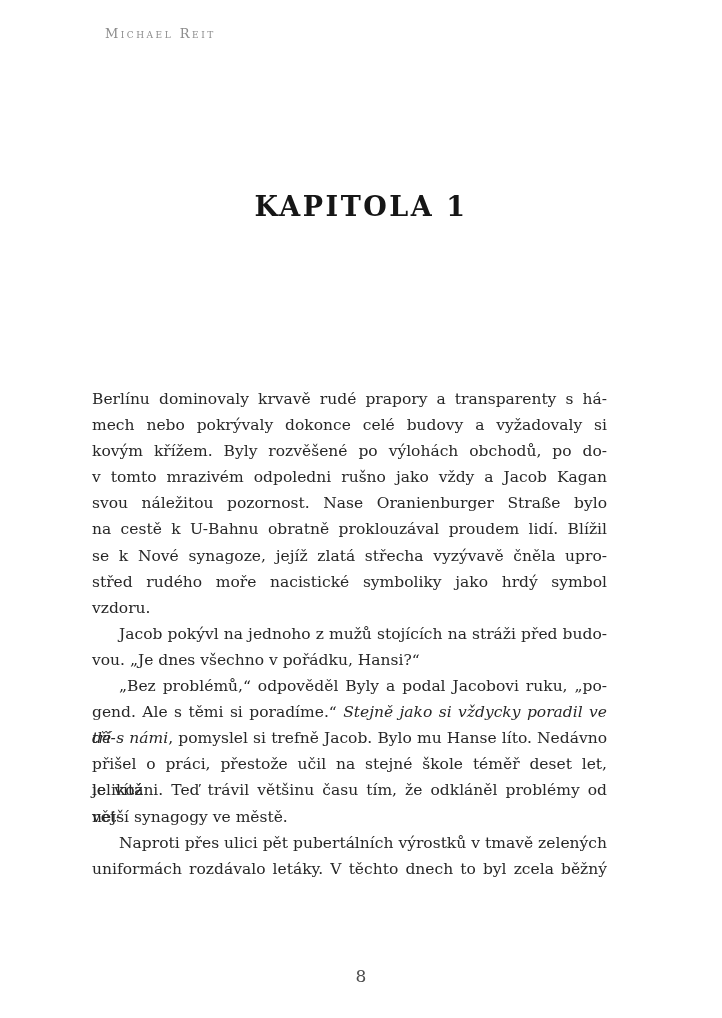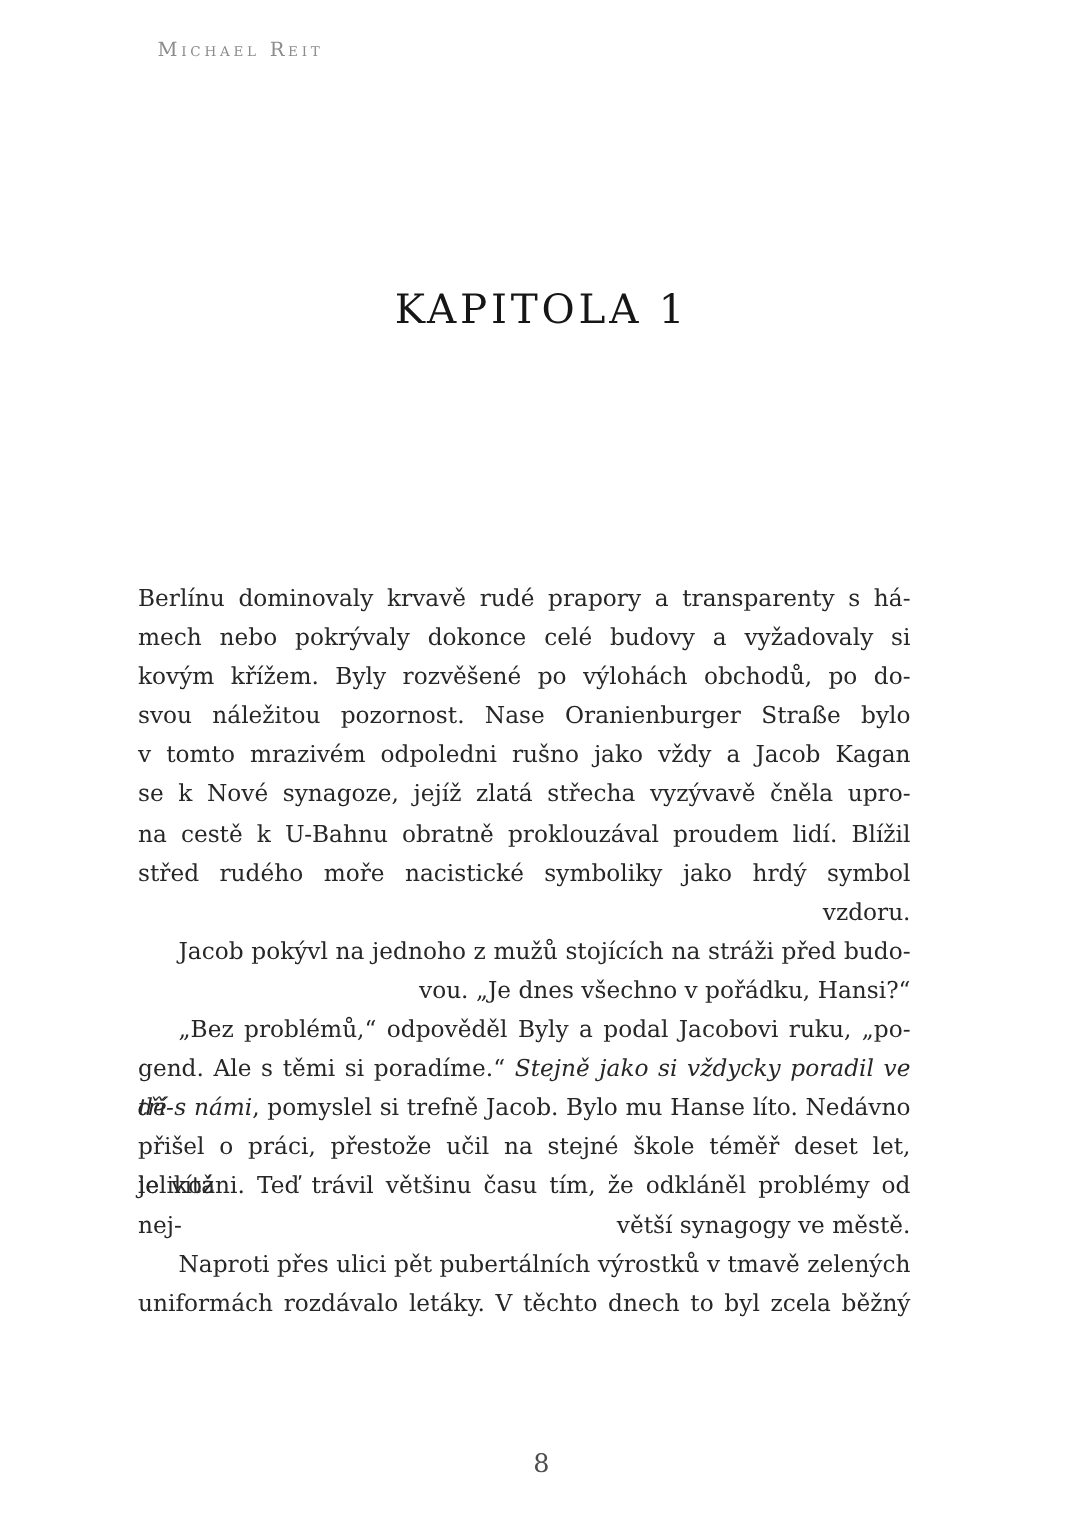--- a/index.html
+++ b/index.html
@@ -25,36 +25,36 @@
     color: var(--muted, #8c8c8c);
   }
   .chapter-title {
     position: absolute;
     top: 191px;
     left: 0;
     width: 100%;
     margin: 0;
     text-align: center;
     font-size: 27px;
-    font-weight: 400;
+    font-weight: 700;
     letter-spacing: 2.5px;
     color: var(--title-ink, #161616);
   }
   .body-text {
     position: absolute;
     top: 386px;
     left: 92px;
     width: 515px;
     font-size: 15.5px;
     color: var(--ink, #272727);
   }
   .line {
     height: 26.1px;
     line-height: 26.1px;
-    text-align: right;
+    text-align: left;
     overflow: visible;
   }
   .line.justify {
     text-align: justify;
     text-align-last: justify;
   }
   .line.indent {
     padding-left: 27px;
   }
   .italic {
@@ -75,24 +75,24 @@
 
 <div class="page" style="--paper: #ffffff; --ink: #272727; --title-ink: #161616; --muted: #8c8c8c; --folio: #4d4d4d;">
   <div class="running-header">Michael Reit</div>
 
   <h1 class="chapter-title">KAPITOLA 1</h1>
 
   <div class="body-text" id="body-text">
       <div class="line justify"><span>Berlínu dominovaly krvavě rudé prapory a transparenty s há-</span></div>
       <div class="line justify"><span>mech nebo pokrývaly dokonce celé budovy a vyžadovaly si</span></div>
       <div class="line justify"><span>kovým křížem. Byly rozvěšené po výlohách obchodů, po do-</span></div>
+      <div class="line justify"><span>v tomto mrazivém odpoledni rušno jako vždy a Jacob Kagan</span></div>
       <div class="line justify"><span>svou náležitou pozornost. Nase Oranienburger Straße bylo</span></div>
-      <div class="line justify"><span>v tomto mrazivém odpoledni rušno jako vždy a Jacob Kagan</span></div>
+      <div class="line justify"><span>na cestě k U-Bahnu obratně proklouzával proudem lidí. Blížil</span></div>
       <div class="line justify"><span>se k Nové synagoze, jejíž zlatá střecha vyzývavě čněla upro-</span></div>
-      <div class="line justify"><span>na cestě k U-Bahnu obratně proklouzával proudem lidí. Blížil</span></div>
       <div class="line justify"><span>střed rudého moře nacistické symboliky jako hrdý symbol</span></div>
       <div class="line"><span>vzdoru.</span></div>
       <div class="line indent justify"><span>Jacob pokývl na jednoho z mužů stojících na stráži před budo-</span></div>
       <div class="line"><span>vou. „Je dnes všechno v pořádku, Hansi?“</span></div>
       <div class="line indent justify"><span>„Bez problémů,“ odpověděl Byly a podal Jacobovi ruku, „po-</span></div>
       <div class="line justify"><span>gend. Ale s těmi si poradíme.“ </span><span class="italic">Stejně jako si vždycky poradil ve tří-</span></div>
       <div class="line justify"><span class="italic">dě s námi</span><span>, pomyslel si trefně Jacob. Bylo mu Hanse líto. Nedávno</span></div>
       <div class="line justify"><span>přišel o práci, přestože učil na stejné škole téměř deset let, jelikož</span></div>
       <div class="line justify"><span>le vítáni. Teď trávil většinu času tím, že odkláněl problémy od nej-</span></div>
       <div class="line"><span>větší synagogy ve městě.</span></div>

